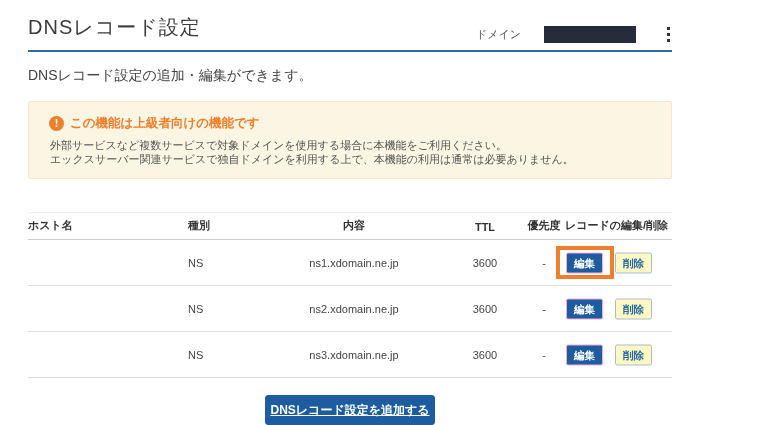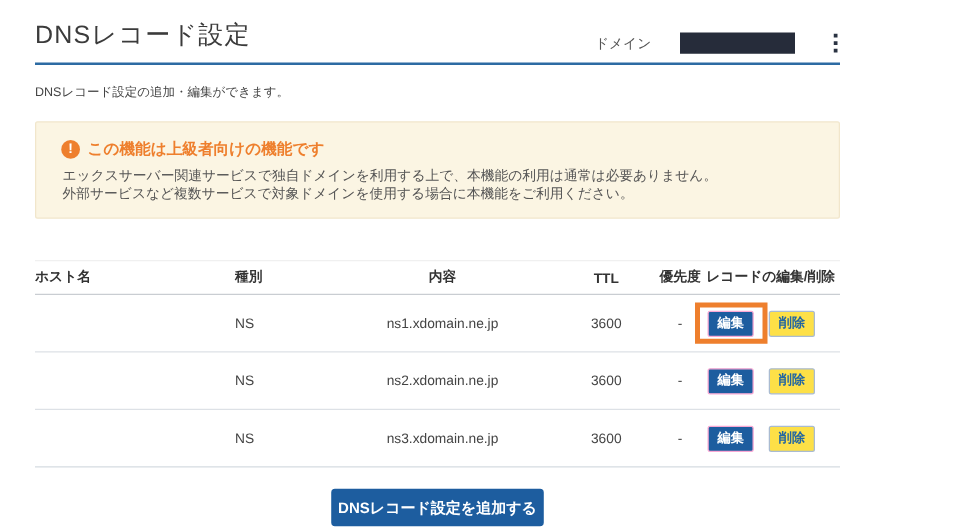--- a/index.html
+++ b/index.html
@@ -14,21 +14,21 @@
   
   .hdr { position:relative; padding-top:14px; padding-bottom:9px; border-bottom:2px solid #2c6ba3; }
   .page-title { font-size:20px; font-weight:400; color:#3b3b3b; letter-spacing:1px; }
   .dom-group { position:absolute; right:0; bottom:6px; display:flex; align-items:center;gap:17px; }
   .dom-label { font-size:11px; color:#555; margin-right:6px; }
   .dom-redact { width:92px; height:17px; background:#262c3a; }
   .kebab { margin-left:12px; display:flex; flex-direction:column; gap:3px; cursor:pointer; padding:2px; }
   .kebab span { width:3px; height:3px; background:#2a3342; display:block; }
 
   
-  .subtitle { margin-top:15px; font-size:10px; color:#444; }
+  .subtitle { margin-top:15px; font-size:14px; color:#444; }
 
   
   .notice {
     margin-top:16px; height:78px; background:#fbf5e3;
     border:1px solid #f1e6cb; border-radius:2px;
     padding:13px 20px 0 20px;
   }
   .notice-head { display:flex; align-items:center; }
   .warn-icon {
     width:15px; height:15px; border-radius:50%; background:#ee7f2d;
@@ -53,35 +53,35 @@
   .row .cell { position:absolute; top:50%; transform:translateY(-50%); font-size:11px; color:#444; }
   .host-redact { width:80px; height:18px; background:#847e77; }
   .btn-edit {
     position:absolute; left:538px; top:50%; transform:translateY(-50%);
     width:37px; height:21px; background:#1d5d9f; color:#fff;
     border:1px solid #f9a8d4; border-radius:2px;
     font-size:10.5px; font-weight:bold; font-family:inherit; cursor:pointer; line-height:1;
   }
   .btn-del {
     position:absolute; left:587px; top:50%; transform:translateY(-50%);
-    width:37px; height:21px; background:#fde047; color:#2266a2;
+    width:37px; height:21px; background:#fef9c3; color:#2266a2;
     border:1px solid #a9bbd1; border-radius:2px;
     font-size:10.5px; font-weight:bold; font-family:inherit; cursor:pointer; line-height:1;
   }
   .annot {
     position:absolute; left:528px; top:6px; width:58px; height:33px;
     border:4px solid #ee7f2d; pointer-events:none; z-index:2;
   }
 
   
   .add-btn-row { margin-top:17px; text-align:center; }
   .btn-add {
     width:170px; height:30px; background:#1d5d9f; color:#fff;
     border:1px solid #1d5d9f; border-radius:3px;
-    font-size:12px; font-weight:bold; font-family:inherit; cursor:pointer;
+    font-size:12px; font-weight:bold; font-family:inherit; cursor:pointer;text-decoration:underline;
   }
 </style>
 </head>
 <body>
 
 <div class="wrap">
 
   <div class="hdr">
     <div class="page-title">DNSレコード設定</div>
     <div class="dom-group">
@@ -96,22 +96,22 @@
   </div>
 
   <div class="subtitle">DNSレコード設定の追加・編集ができます。</div>
 
   <div class="notice">
     <div class="notice-head">
       <span class="warn-icon">!</span>
       <span class="notice-title">この機能は上級者向けの機能です</span>
     </div>
     <div class="notice-body">
+      <div>外部サービスなど複数サービスで対象ドメインを使用する場合に本機能をご利用ください。</div>
       <div>エックスサーバー関連サービスで独自ドメインを利用する上で、本機能の利用は通常は必要ありません。</div>
-      <div>外部サービスなど複数サービスで対象ドメインを使用する場合に本機能をご利用ください。</div>
     </div>
   </div>
 
   <div class="tbl">
     <div class="thead">
       <span class="cell cell-host">ホスト名</span>
       <span class="cell cell-type">種別</span>
       <span class="cell cell-content">内容</span>
       <span class="cell cell-ttl">TTL</span>
       <span class="cell cell-pri">優先度</span>

